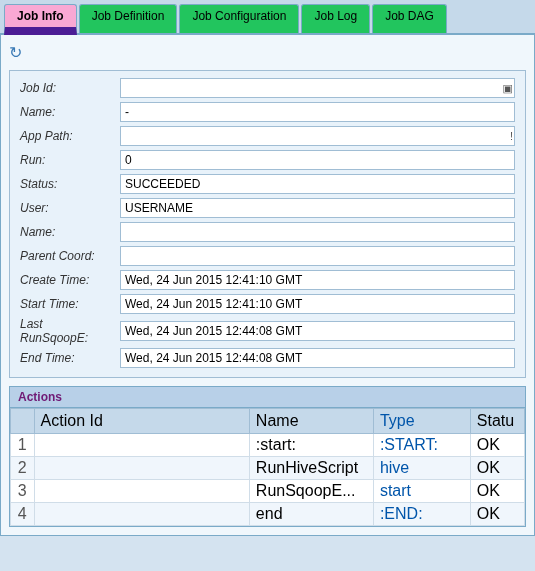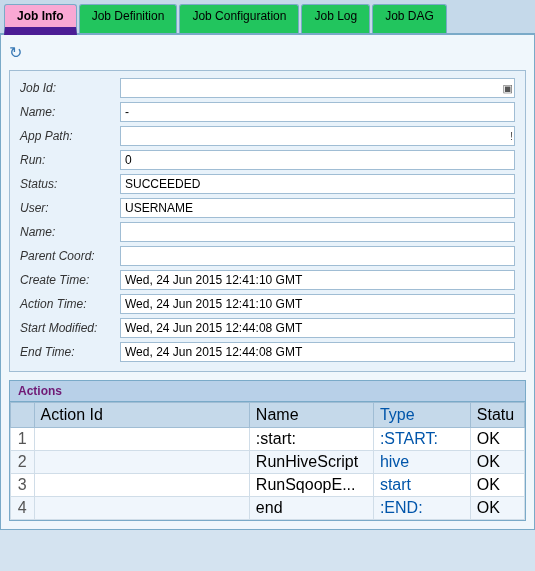--- a/index.html
+++ b/index.html
@@ -229,26 +229,26 @@
       <span class="form-label">Parent Coord:</span>
       <input type="text" class="form-input" value="" readonly="" style="flex: 1 1 0%;">
     </div>
 
     <div class="form-row">
       <span class="form-label">Create Time:</span>
       <input type="text" class="form-input" readonly="" style="flex: 1 1 0%;" value="Wed, 24 Jun 2015 12:41:10 GMT">
     </div>
 
     <div class="form-row">
-      <span class="form-label">Action Time:</span>
+      <span class="form-label">Start Time:</span>
       <input type="text" class="form-input" readonly="" style="flex: 1 1 0%;" value="Wed, 24 Jun 2015 12:41:10 GMT">
     </div>
 
     <div class="form-row">
-      <span class="form-label">Start Modified:</span>
+      <span class="form-label">Last RunSqoopE:</span>
       <input type="text" class="form-input" readonly="" style="flex: 1 1 0%;" value="Wed, 24 Jun 2015 12:44:08 GMT">
     </div>
 
     <div class="form-row">
       <span class="form-label">End Time:</span>
       <input type="text" class="form-input" readonly="" style="flex: 1 1 0%;" value="Wed, 24 Jun 2015 12:44:08 GMT">
     </div>
 
   </div>
 

